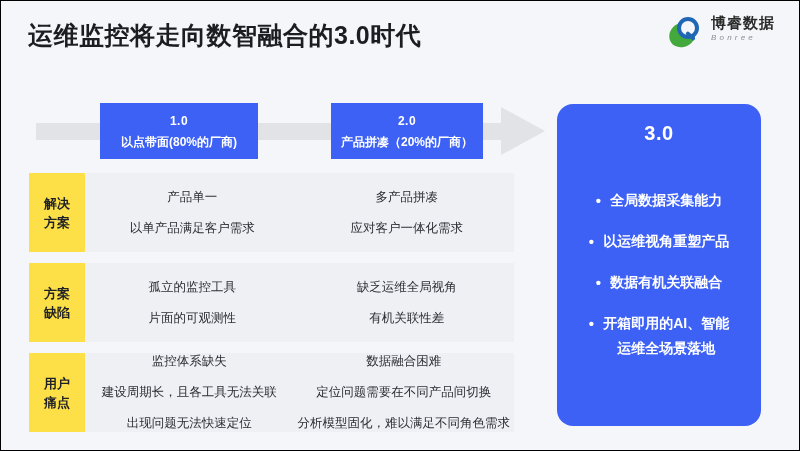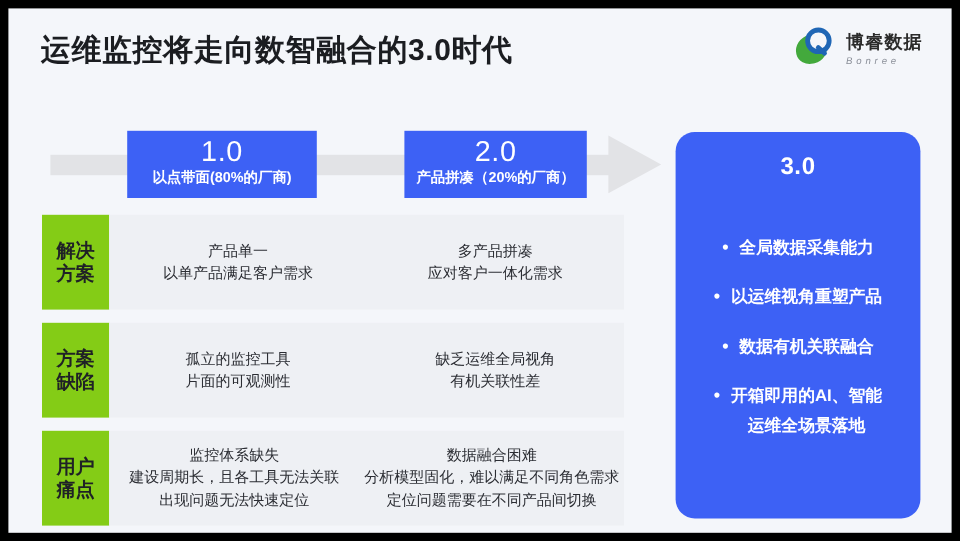--- a/index.html
+++ b/index.html
@@ -7,38 +7,38 @@
     width:800px;height:451px;
     background:#ffffff;
     font-family:"Liberation Sans","DejaVu Sans",sans-serif;
     overflow:hidden;
   }
   #slide{
     position:relative;
     width:800px;height:451px;
     background:#f4f6fa;
     box-sizing:border-box;
-    border:7px solid #000000;
+    border:1px solid #000000;
     overflow:hidden;
   }
 
   
   #title{
     position:absolute;
     left:27px; top:18px;
     font-size:25px;
     font-weight:bold;
     color:#1b1d21;
     letter-spacing:0.5px;
     white-space:nowrap;
   }
   #logo{
     position:absolute;
     right:24px; top:14px;
-    display:flex;align-items:flex-end;gap:8px;
+    display:flex;align-items:flex-start;gap:8px;
   }
   #logo-mark{
     position:relative;
     width:34px;height:34px;
     flex:0 0 34px;
   }
   #logo-mark .leaf{
     position:absolute;
     left:0; top:8px;
     width:26px;height:24px;
@@ -92,21 +92,21 @@
     position:absolute;
     background:#3d61f5;
     color:#ffffff;
     text-align:center;
     box-sizing:border-box;
     padding-top:7px;
   }
   #stage-1{ left:99px; top:102px; width:158px; height:56px; }
   #stage-2{ left:330px; top:102px; width:152px; height:56px; }
   .stage-num{
-    font-size:24px;font-weight:normal;line-height:22px;letter-spacing:0.5px;
+    font-size:12px;font-weight:bold;line-height:22px;letter-spacing:0.5px;
   }
   .stage-sub{
     font-size:12px;font-weight:bold;line-height:20px;
   }
 
   
   #panel-3{
     position:absolute;
     left:556px; top:103px;
     width:204px; height:322px;
@@ -143,23 +143,23 @@
     left:28px;
     display:flex;
     align-items:stretch;
   }
   #row-0{ top:172px; height:79px; }
   #row-1{ top:262px; height:79px; }
   #row-2{ top:352px; height:79px; }
 
   .row-label{
     width:56px;
-    background:#84cc16;
+    background:#fde047;
     display:flex;align-items:center;justify-content:center;
-    font-size:16px;font-weight:bold;color:#1f2126;
+    font-size:13px;font-weight:bold;color:#1f2126;
     line-height:19px;
     text-align:center;
     white-space:pre-line;
     box-sizing:border-box;
   }
   .row-cells{
     width:429px;
     background:#eef0f4;
     display:flex;
     box-sizing:border-box;
@@ -167,20 +167,21 @@
   .row-cell{
     flex:1 1 50%;
     display:flex;flex-direction:column;
     align-items:center;justify-content:center;
     font-size:12.5px;
     color:#2b2d33;
     line-height:19px;
     text-align:center;
     box-sizing:border-box;
     padding:0 4px;
+    gap:12px;
   }
   .cell-line{white-space:nowrap;}
 </style>
 </head>
 <body>
 
 <div id="slide">
 
   <div id="title">运维监控将走向数智融合的3.0时代</div>
 
@@ -264,19 +265,19 @@
     <div class="row-label">用户
 痛点</div>
     <div class="row-cells">
         <div class="row-cell">
           <div class="cell-line">监控体系缺失</div>
           <div class="cell-line">建设周期长，且各工具无法关联</div>
           <div class="cell-line">出现问题无法快速定位</div>
         </div>
         <div class="row-cell">
           <div class="cell-line">数据融合困难</div>
+          <div class="cell-line">定位问题需要在不同产品间切换</div>
           <div class="cell-line">分析模型固化，难以满足不同角色需求</div>
-          <div class="cell-line">定位问题需要在不同产品间切换</div>
         </div>
       </div>
   </div>
 
 </div>
 
 </body></html>

